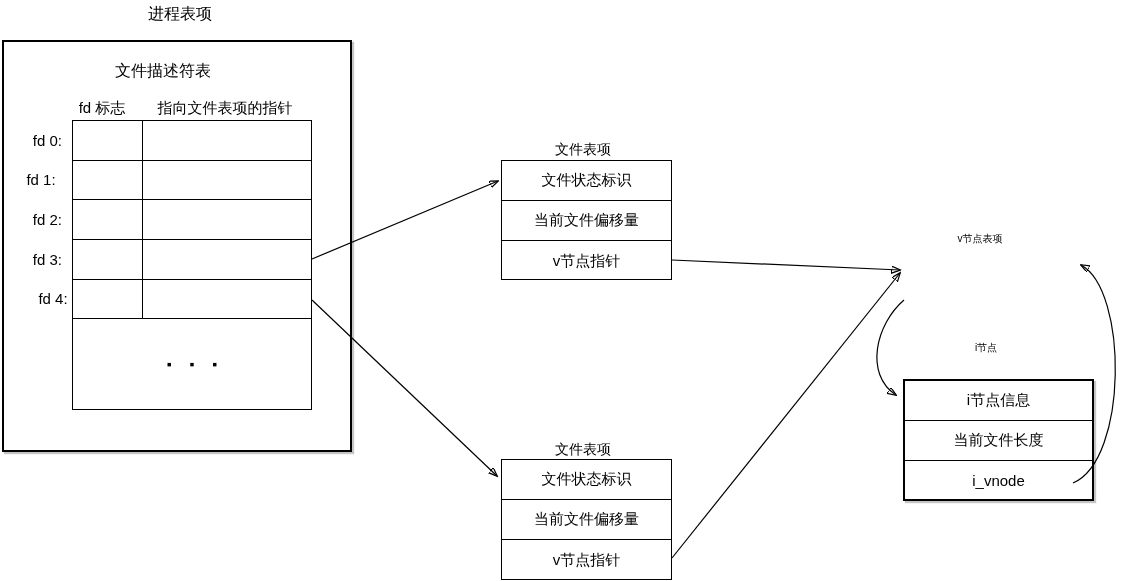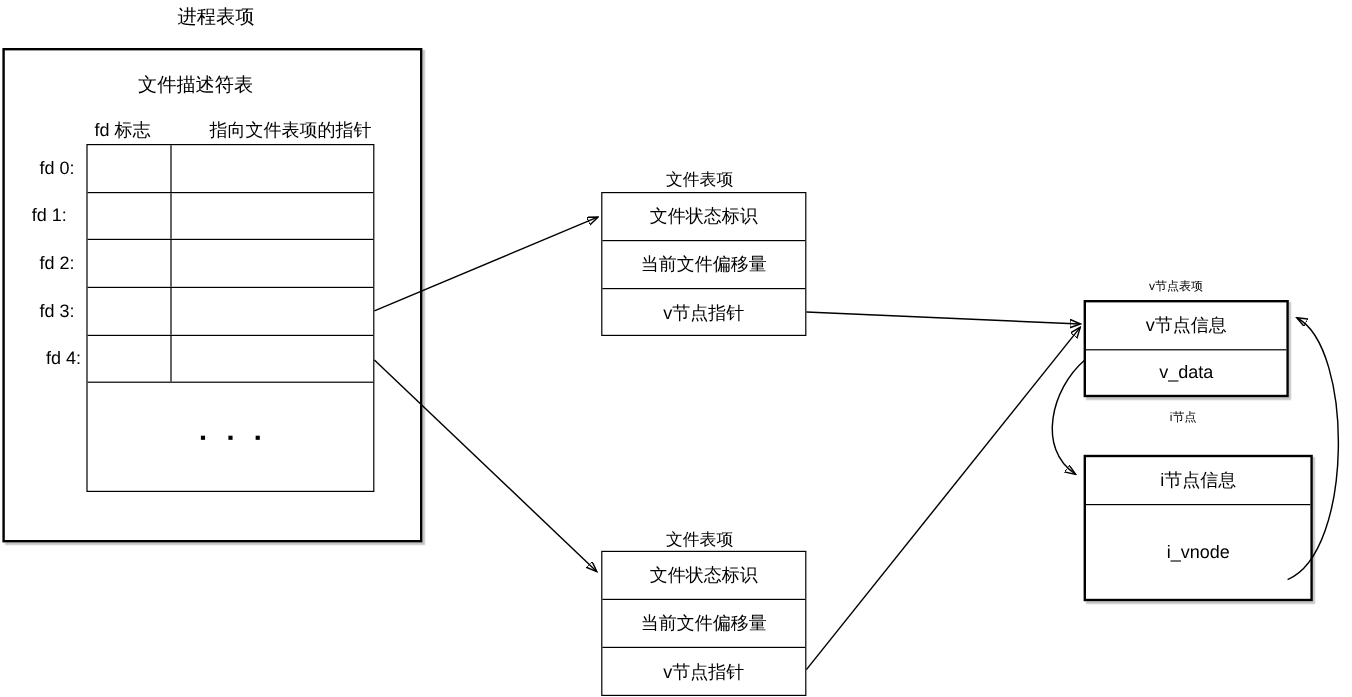--- a/index.html
+++ b/index.html
@@ -76,21 +76,21 @@
 
 <div class="canvas">
 
   <div class="label title-lg centered" style="left:180px; top:4px;">进程表项</div>
 
   <div class="box outer-box" style="left:2px; top:40px; width:350px; height:412px;"></div>
 
   <div class="label title-lg centered" style="left:163px; top:61px;">文件描述符表</div>
 
   <div class="label centered" style="left:102px; top:99px;">fd 标志</div>
-  <div class="label centered" style="left:242px; top:99px;">指向文件表项的指针</div>
+  <div class="label centered" style="left:225px; top:99px;">指向文件表项的指针</div>
 
   <div class="label" style="left:20px; top:132px; width:42px; text-align:right;">fd 0:</div>
   <div class="label" style="left:20px; top:171px; width:42px; text-align:center;">fd 1:</div>
   <div class="label" style="left:20px; top:211px; width:42px; text-align:right;">fd 2:</div>
   <div class="label" style="left:20px; top:251px; width:42px; text-align:right;">fd 3:</div>
   <div class="label" style="left:32px; top:290px; width:42px; text-align:center;">fd 4:</div>
 
   <div class="box tbl" style="left:72px; top:120px; width:240px; height:290px;">
     <div class="tbl-row fd-row">
         <div class="fd-cell"></div>
@@ -120,28 +120,25 @@
   </div>
 
   <div class="label centered" style="left:583px; top:441px; font-size:14px;">文件表项</div>
   <div class="box tbl" style="left:501px; top:459px; width:171px; height:121px;">
     <div class="tbl-row ft-row">文件状态标识</div>
     <div class="tbl-row ft-row">当前文件偏移量</div>
     <div class="tbl-row ft-row last">v节点指针</div>
   </div>
 
   <div class="label centered" style="left:980px; top:232px; font-size:10px;">v节点表项</div>
-  <div class="box tbl thick" style="left:903px; top:250px; width:171px; height:81px;">
-    <div class="tbl-row vn-row1">v节点信息</div>
-    <div class="tbl-row grow">v_data</div>
-  </div>
 
   <div class="label centered" style="left:986px; top:341px; font-size:10px;">i节点</div>
   <div class="box tbl thick" style="left:903px; top:379px; width:191px; height:122px;">
     <div class="tbl-row in-row">i节点信息</div>
+    <div class="tbl-row in-row">当前文件长度</div>
     <div class="tbl-row grow">i_vnode</div>
   </div>
 
   <svg class="overlay" viewBox="0 0 1127 581" xmlns="http://www.w3.org/2000/svg">
     <defs>
       <marker id="arrow" markerWidth="10" markerHeight="8" refX="8.5" refY="3.5" orient="auto" markerUnits="userSpaceOnUse">
         <path d="M0,0 L9,3.5 L0,7 Z" fill="#000" stroke="none"></path>
       </marker>
     </defs>
     <line x1="312" y1="259" x2="498" y2="181" marker-end="url(#arrow)"></line>

